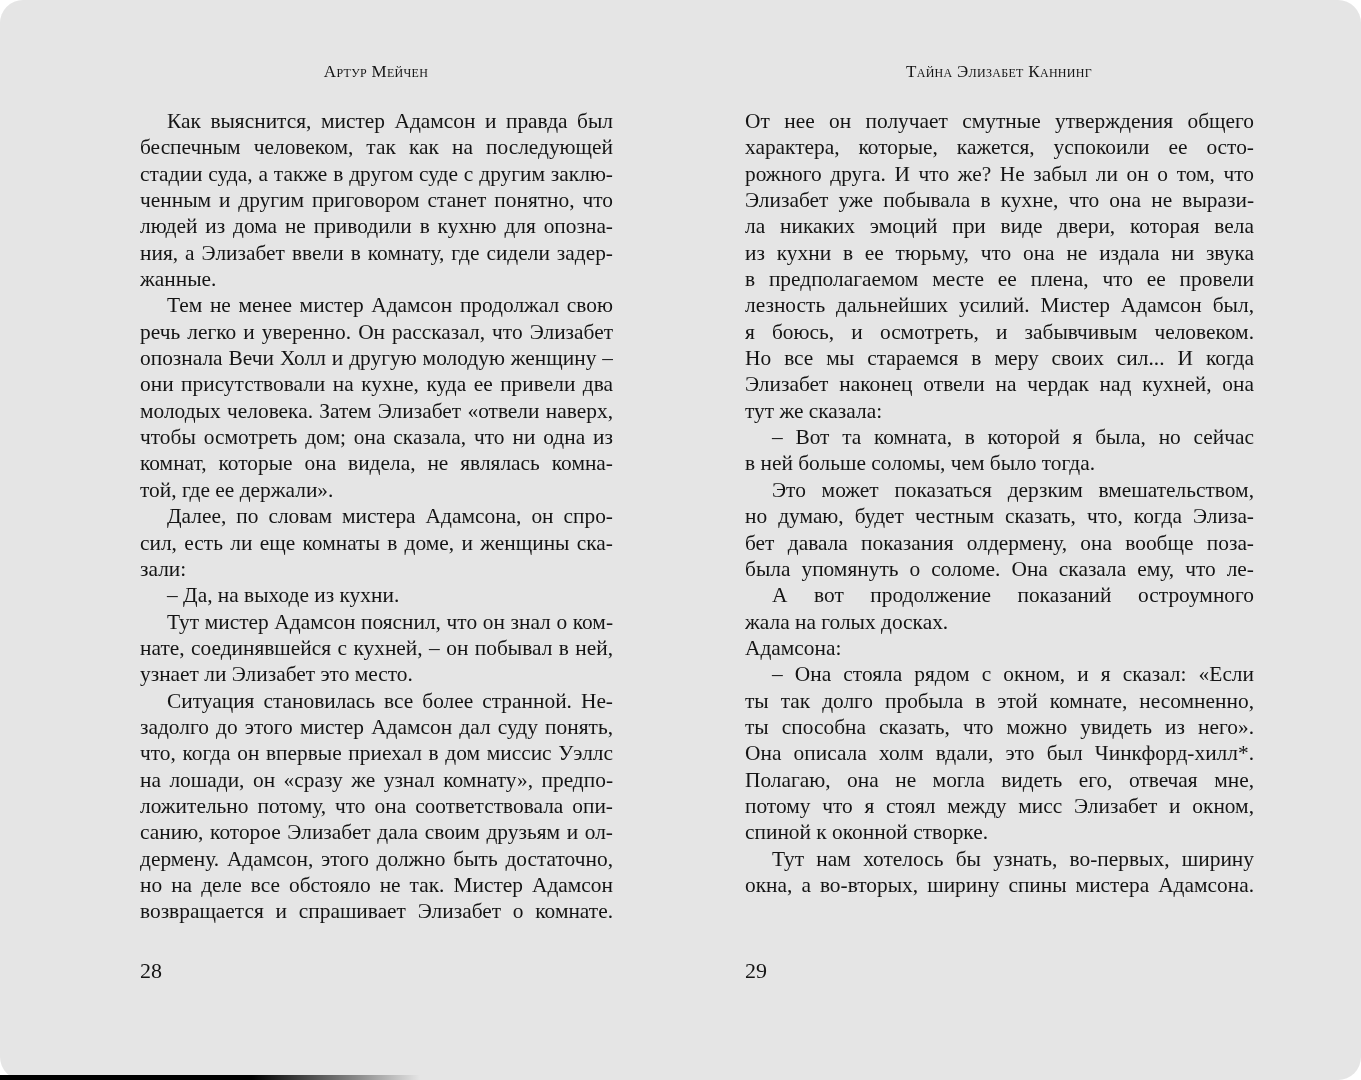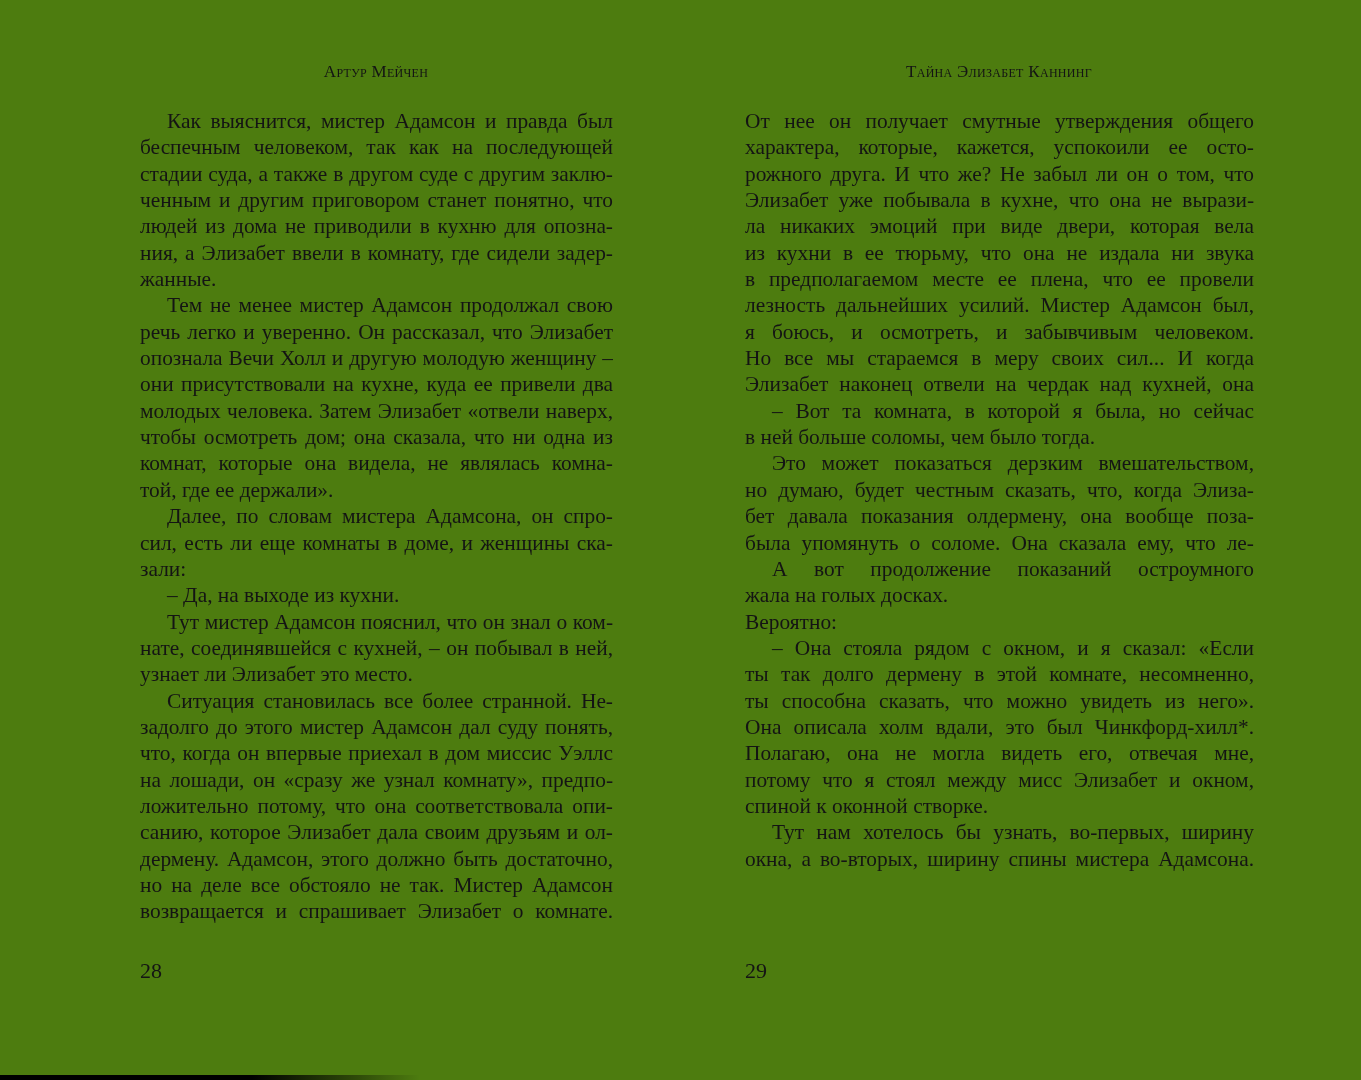--- a/index.html
+++ b/index.html
@@ -11,21 +11,22 @@
       width: 1361px;
       height: 1080px;
       position: relative;
       overflow: hidden;
       font-family: "Liberation Serif", "DejaVu Serif", serif;
       color: #141414;
     }
     .spread {
       position: absolute;
       inset: 0;
-      background: #4d7c0f;
+      background: #e5e5e5;
+      border-radius: 23px;
     }
     .page {
       position: absolute;
       top: 0;
       height: 1080px;
     }
     .page-left { left: 0; width: 680px; }
     .page-right { left: 680px; width: 681px; }
 
     .running-head {
@@ -128,31 +129,32 @@
         <span class="line">характера, которые, кажется, успокоили ее осто-</span>
         <span class="line">рожного друга. И что же? Не забыл ли он о том, что</span>
         <span class="line">Элизабет уже побывала в кухне, что она не вырази-</span>
         <span class="line">ла никаких эмоций при виде двери, которая вела</span>
         <span class="line">из кухни в ее тюрьму, что она не издала ни звука</span>
         <span class="line">в предполагаемом месте ее плена, что ее провели</span>
         <span class="line">лезность дальнейших усилий. Мистер Адамсон был,</span>
         <span class="line">я боюсь, и осмотреть, и забывчивым человеком.</span>
         <span class="line">Но все мы стараемся в меру своих сил... И когда</span>
         <span class="line">Элизабет наконец отвели на чердак над кухней, она</span>
+        <span class="line last">тут же сказала:</span>
         <span class="line indent">– Вот та комната, в которой я была, но сейчас</span>
         <span class="line last">в ней больше соломы, чем было тогда.</span>
         <span class="line indent">Это может показаться дерзким вмешательством,</span>
         <span class="line">но думаю, будет честным сказать, что, когда Элиза-</span>
         <span class="line">бет давала показания олдермену, она вообще поза-</span>
         <span class="line">была упомянуть о соломе. Она сказала ему, что ле-</span>
         <span class="line indent">А вот продолжение показаний остроумного</span>
         <span class="line last">жала на голых досках.</span>
-        <span class="line last">Вероятно:</span>
+        <span class="line last">Адамсона:</span>
         <span class="line indent">– Она стояла рядом с окном, и я сказал: «Если</span>
-        <span class="line">ты так долго дермену в этой комнате, несомненно,</span>
+        <span class="line">ты так долго пробыла в этой комнате, несомненно,</span>
         <span class="line">ты способна сказать, что можно увидеть из него».</span>
         <span class="line">Она описала холм вдали, это был Чинкфорд-хилл*.</span>
         <span class="line">Полагаю, она не могла видеть его, отвечая мне,</span>
         <span class="line">потому что я стоял между мисс Элизабет и окном,</span>
         <span class="line last">спиной к оконной створке.</span>
         <span class="line indent">Тут нам хотелось бы узнать, во-первых, ширину</span>
         <span class="line">окна, а во-вторых, ширину спины мистера Адамсона.</span>
       </div>
     <div class="page-number">29</div>
   </div>

